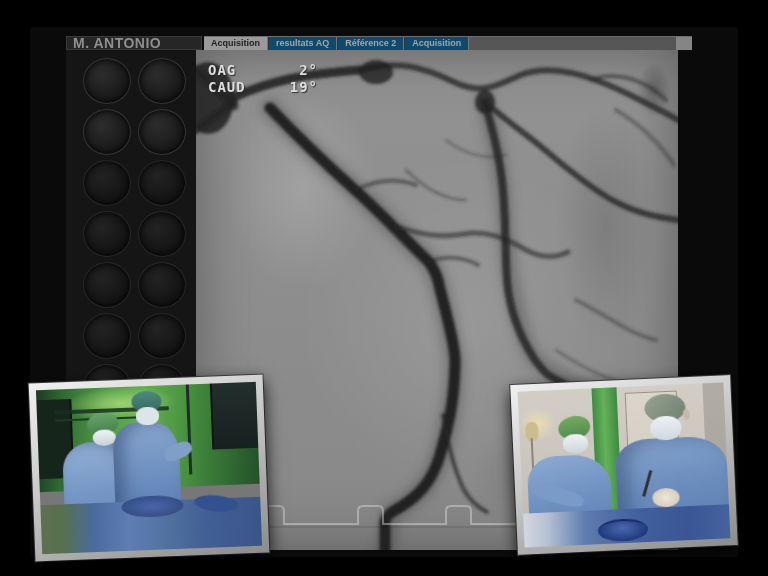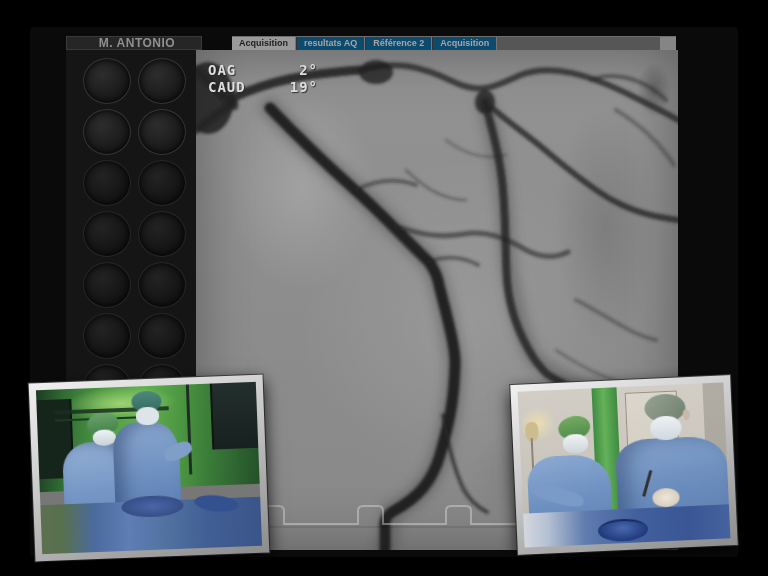--- a/index.html
+++ b/index.html
@@ -1,22 +1,22 @@
 <!DOCTYPE html>
 <html><head>
 <meta charset="utf-8">
 <style>
   html,body{margin:0;padding:0;background:#000;}
   body{width:768px;height:576px;font-family:"Liberation Sans",sans-serif;}
   .stage{position:relative;width:768px;height:576px;background:#000;overflow:hidden;}
   .bezel{position:absolute;left:30px;top:27px;width:708px;height:530px;background:#0a0a0a;border-radius:4px;}
 
   
-  .patient-label{position:absolute;left:66px;top:36px;width:136px;height:14px;background:#262626;border:1px solid #3a3a3a;color:#8f8f8f;font-size:12px;font-weight:bold;line-height:13px;padding-left:6px;box-sizing:border-box;letter-spacing:.5px;text-align:center;}
-  .tab-bar{position:absolute;left:204px;top:36px;width:444px;height:14px;background:#565656;display:flex;align-items:stretch;box-sizing:border-box;border-top:1px solid #6e6e6e;margin-left:28px;}
+  .patient-label{position:absolute;left:66px;top:36px;width:136px;height:14px;background:#262626;border:1px solid #3a3a3a;color:#8f8f8f;font-size:14px;font-weight:bold;line-height:13px;padding-left:6px;box-sizing:border-box;letter-spacing:.5px;}
+  .tab-bar{position:absolute;left:204px;top:36px;width:488px;height:14px;background:#565656;display:flex;align-items:stretch;box-sizing:border-box;border-top:1px solid #6e6e6e;}
   .tab{font-size:9px;font-weight:bold;line-height:13px;padding:0 7px;background:#0c4a6e;color:#a6a6a6;border-right:1px solid #757575;border-left:1px solid #333;white-space:nowrap;cursor:default;}
   .tab.selected{background:#9a9a9a;color:#1e1e1e;border-left:none;}
   .tab-bar .filler{flex:1;}
   .tab-bar .cap{width:16px;background:#858585;}
 
   
   .cine-panel{position:absolute;left:66px;top:50px;width:130px;height:498px;background:#151515;overflow:hidden;}
   .cine-grid{display:grid;grid-template-columns:46px 46px;column-gap:9px;row-gap:5px;padding:8px 0 0 17px;}
   .thumb{width:46px;height:44px;border-radius:50%;background:radial-gradient(circle at 40% 35%, #232323, #111 75%);border:1px solid #262626;box-shadow:inset 0 0 7px #000;}
   .thumb:nth-child(-n+4){background:radial-gradient(circle at 40% 35%, #2d2d2d, #161616 75%);border-color:#343434;}

